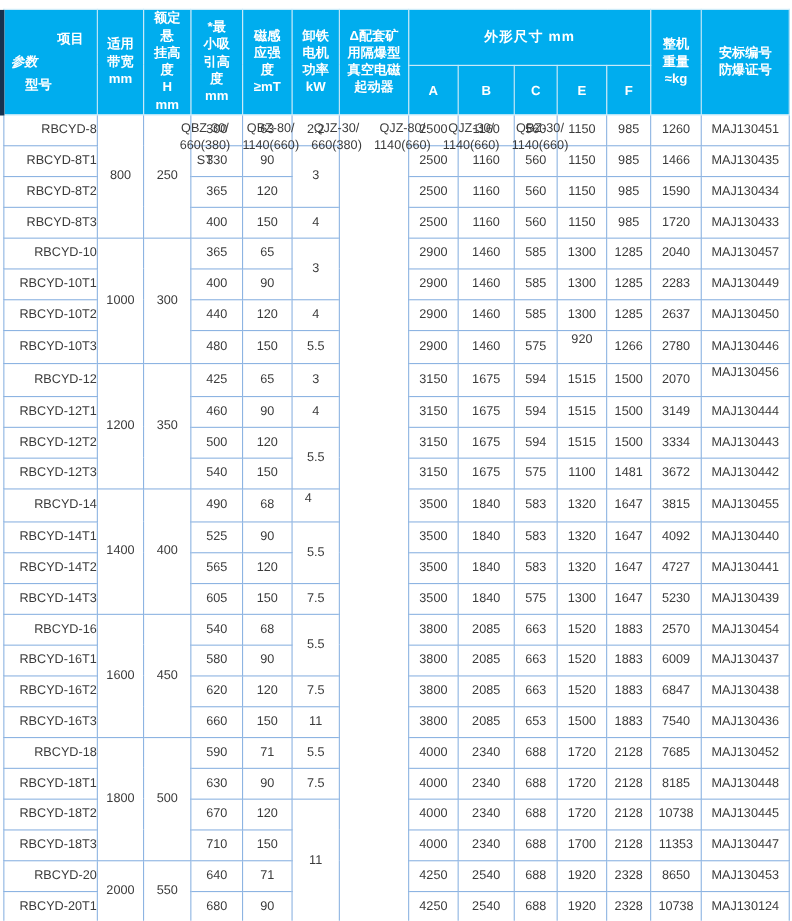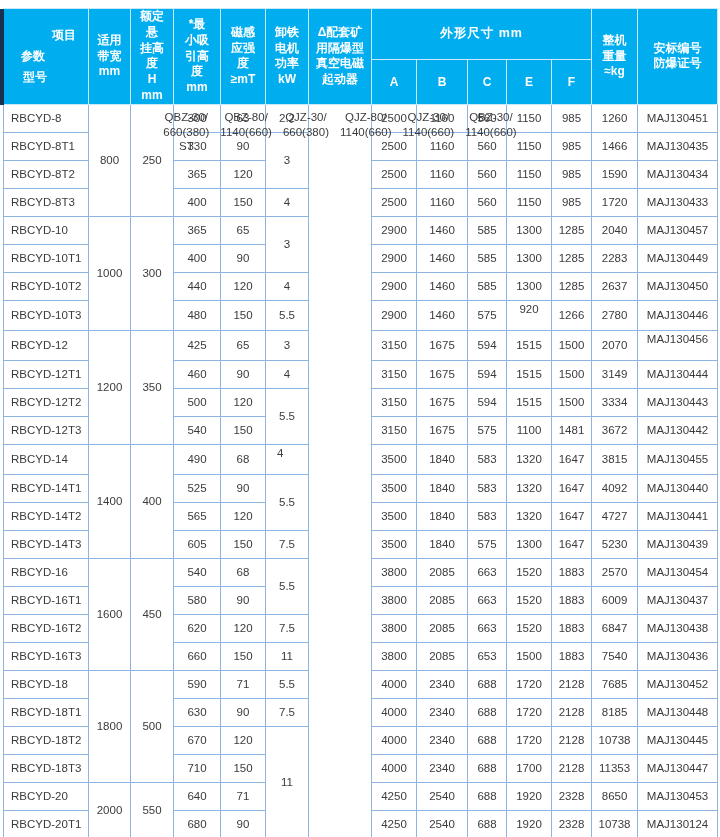--- a/index.html
+++ b/index.html
@@ -14,28 +14,28 @@
   
   thead th{
     background:#00adee;color:#fff;font-weight:bold;font-size:12px;
     border:1px solid #c9e9f8;padding:0;vertical-align:middle;text-align:center;
   }
   .hl{white-space:pre-line;line-height:1.32;}
   .dims-label{font-size:12.5px;letter-spacing:1px;}
   .corner{text-align:left;}
   .cl{line-height:21px;font-size:12px;}
   .cl1{padding-left:34px;margin-left:14px;}
-  .cl2{padding-left:17px;}
+  .cl2{padding-left:6px;font-style:italic;}
   .cl3{padding-left:19px;}
   
   tbody td{
     border:1px solid #8db4e2;height:27px;padding:0;
     text-align:center;font-size:11.5px;color:#3b3b3b;
   }
-  tbody td.model{text-align:left;padding-left:7px;}
+  tbody td.model{text-align:right;padding-left:7px;}
   tbody td.vt{vertical-align:top;padding-top:2px;}
   tbody td.vtl{vertical-align:top;text-align:left;padding:2px 0 0 11px;}
   .starter-cell{vertical-align:middle;}
   .st-box{
     display:flex;flex-direction:row;justify-content:center;gap:11px;
     height:722px;white-space:pre-line;line-height:1.25;font-size:11.5px;color:#3b3b3b;
   }
   .navy-strip{position:absolute;left:0;top:9px;width:4px;height:96px;background:#16324f;}
 </style>
 </head>

